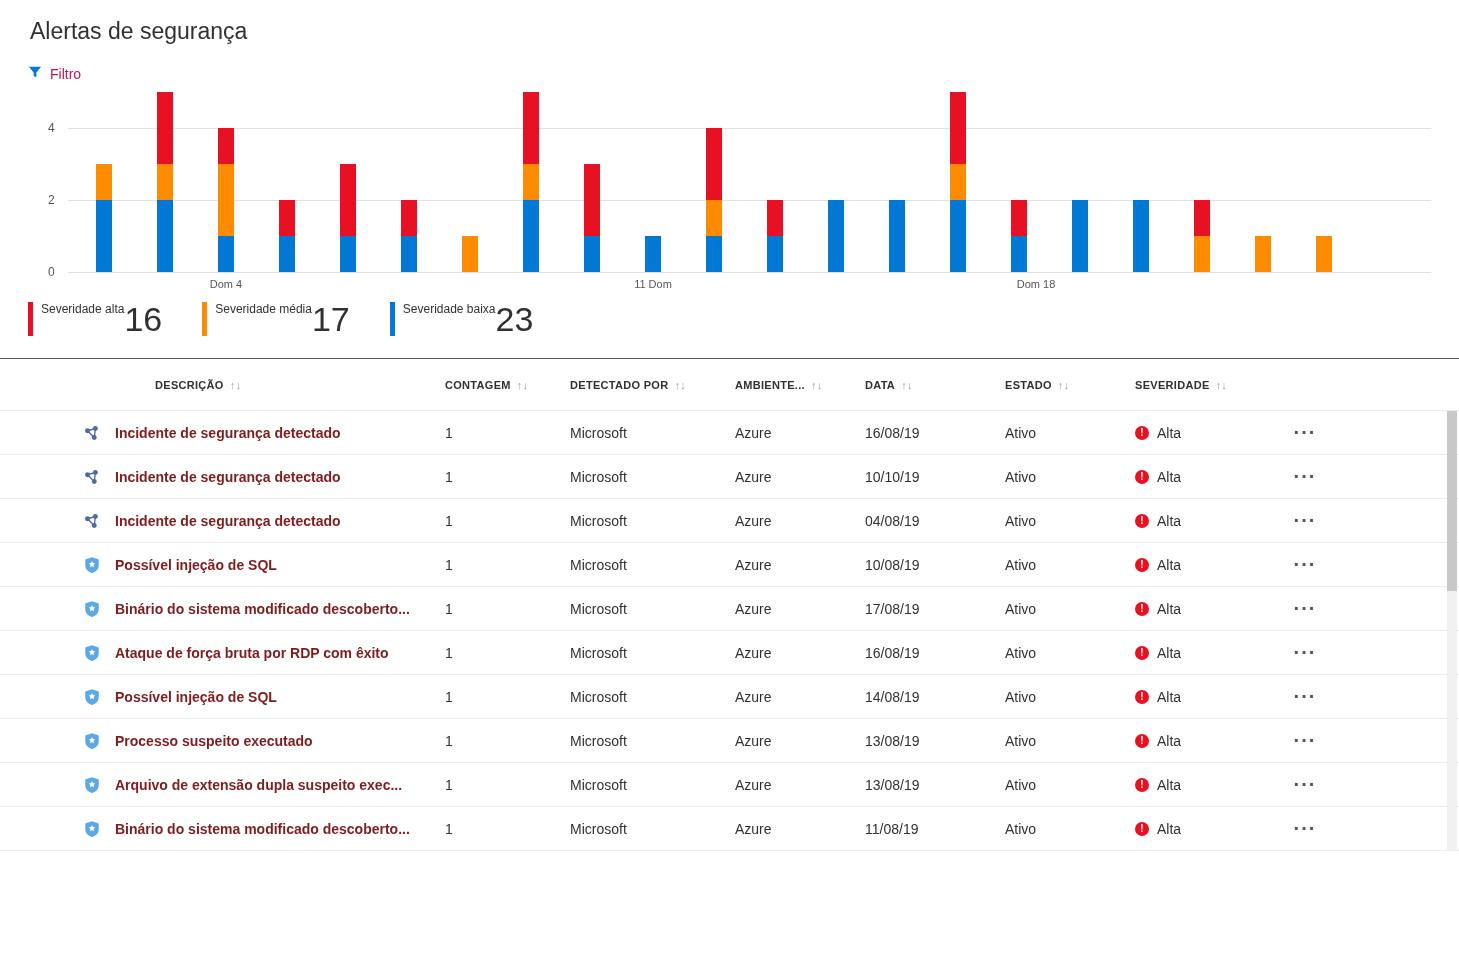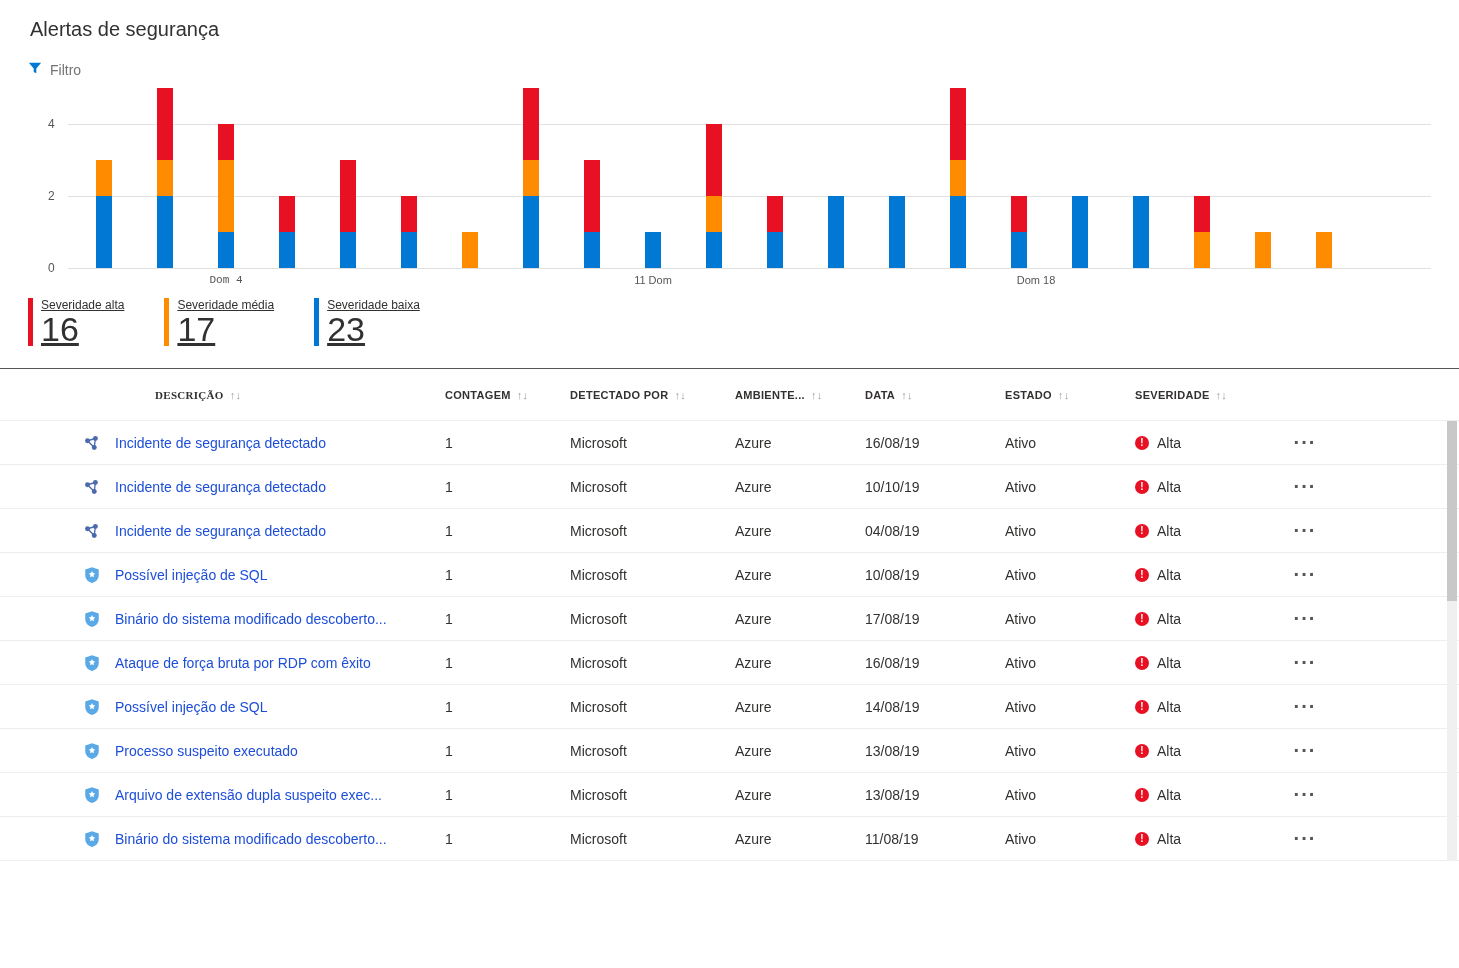--- a/index.html
+++ b/index.html
@@ -7,30 +7,30 @@
     margin: 0;
     font-family: 'Segoe UI', -apple-system, BlinkMacSystemFont, sans-serif;
     font-size: 13px;
     color: #323130;
     background: #fff;
   }
   .page {
     padding: 18px 0 0 0;
   }
   .page-title {
-    font-size: 20px;
+    font-size: 23px;
     font-weight: 400;
     margin: 0 0 20px 30px;
   }
   .filter-row {
     display: flex;
     align-items: center;
     gap: 8px;
     margin: 0 0 10px 28px;
-    color: #737373;
+    color: #be185d;
     font-size: 14px;
     cursor: pointer;
   }
   .filter-icon {
     color: #0078d4;
   }
   
   .chart-wrap {
     position: relative;
     margin: 0 28px 0 28px;
@@ -100,21 +100,21 @@
     align-items: stretch;
     gap: 8px;
   }
   .total-bar {
     width: 5px;
     border-radius: 0;
   }
   .tbar-high { background: #e81123; }
   .tbar-med  { background: #ff8c00; }
   .tbar-low  { background: #0078d4; }
-  .total-text { display: flex; flex-direction: column; text-decoration: underline; }
+  .total-text { display: flex; flex-direction: row; }
   .total-label { font-size: 12px; color: #323130; }
   .total-value { font-size: 34px; font-weight: 300; line-height: 1; }
   
   .table-wrap {
     border-top: 1px solid #555;
     margin-top: 6px;
     position: relative;
   }
   .thead, .trow {
     display: grid;
@@ -137,33 +137,33 @@
     cursor: pointer;
     user-select: none;
   }
   .th .sort {
     color: #a0a0a0;
     font-size: 11px;
     display: inline-flex;
     flex-direction: row;
     gap: 0;
   }
-  .th-desc { padding-left: 40px; font-family: Liberation Serif, serif; }
+  .th-desc { padding-left: 40px; }
   .trow {
     height: 44px;
     font-size: 14px;
   }
   .cell-icon {
     display: flex;
     justify-content: flex-end;
     padding-right: 14px;
   }
   .cell-desc {
-    font-weight: 400;
-    color: #1d4ed8;
+    font-weight: 700;
+    color: #7f1d1d;
     white-space: nowrap;
     overflow: hidden;
     text-overflow: ellipsis;
     padding-right: 12px;
   }
   .sev-cell {
     display: flex;
     align-items: center;
     gap: 8px;
   }
@@ -311,21 +311,21 @@
           <div class="seg-high" style="height: 36px;"></div>
         </div>
         <div class="bar">
           <div class="seg-med" style="height: 36px;"></div>
         </div>
         <div class="bar">
           <div class="seg-med" style="height: 36px;"></div>
         </div>
       </div>
     <div class="xaxis" id="xaxis">
-        <div class="xtick" style="left: 158px; font-family: Liberation Mono, monospace;">Dom 4</div>
+        <div class="xtick" style="left: 158px;">Dom 4</div>
         <div class="xtick" style="left: 585px;">11 Dom</div>
         <div class="xtick" style="left: 968px;">Dom 18</div>
       </div>
   </div>
 
   <div class="totals" id="totals">
       <div class="total-item">
         <div class="total-bar tbar-high"></div>
         <div class="total-text">
           <span class="total-label">Severidade alta</span>

